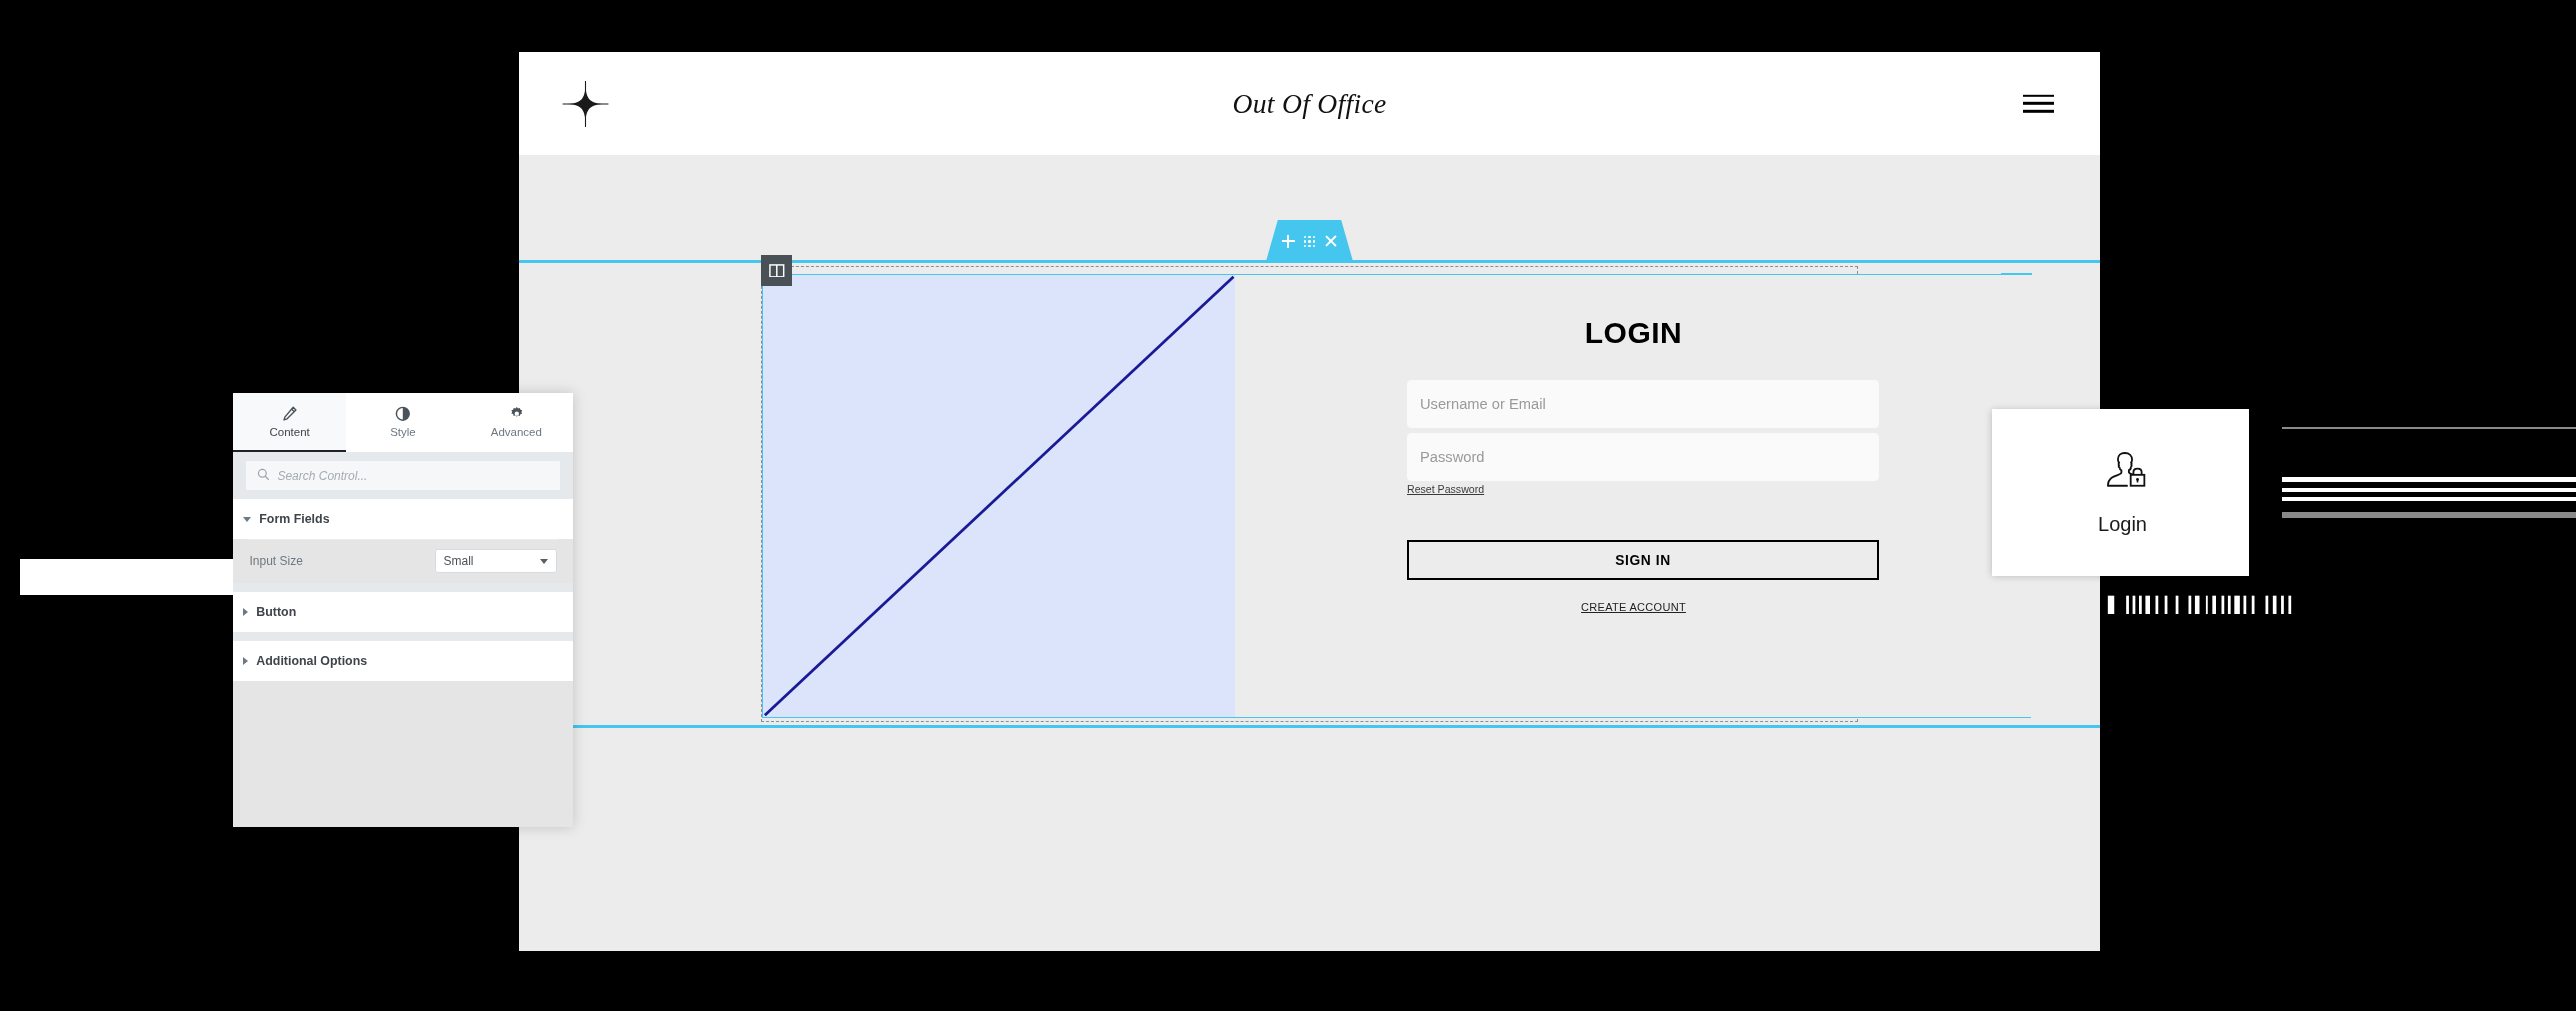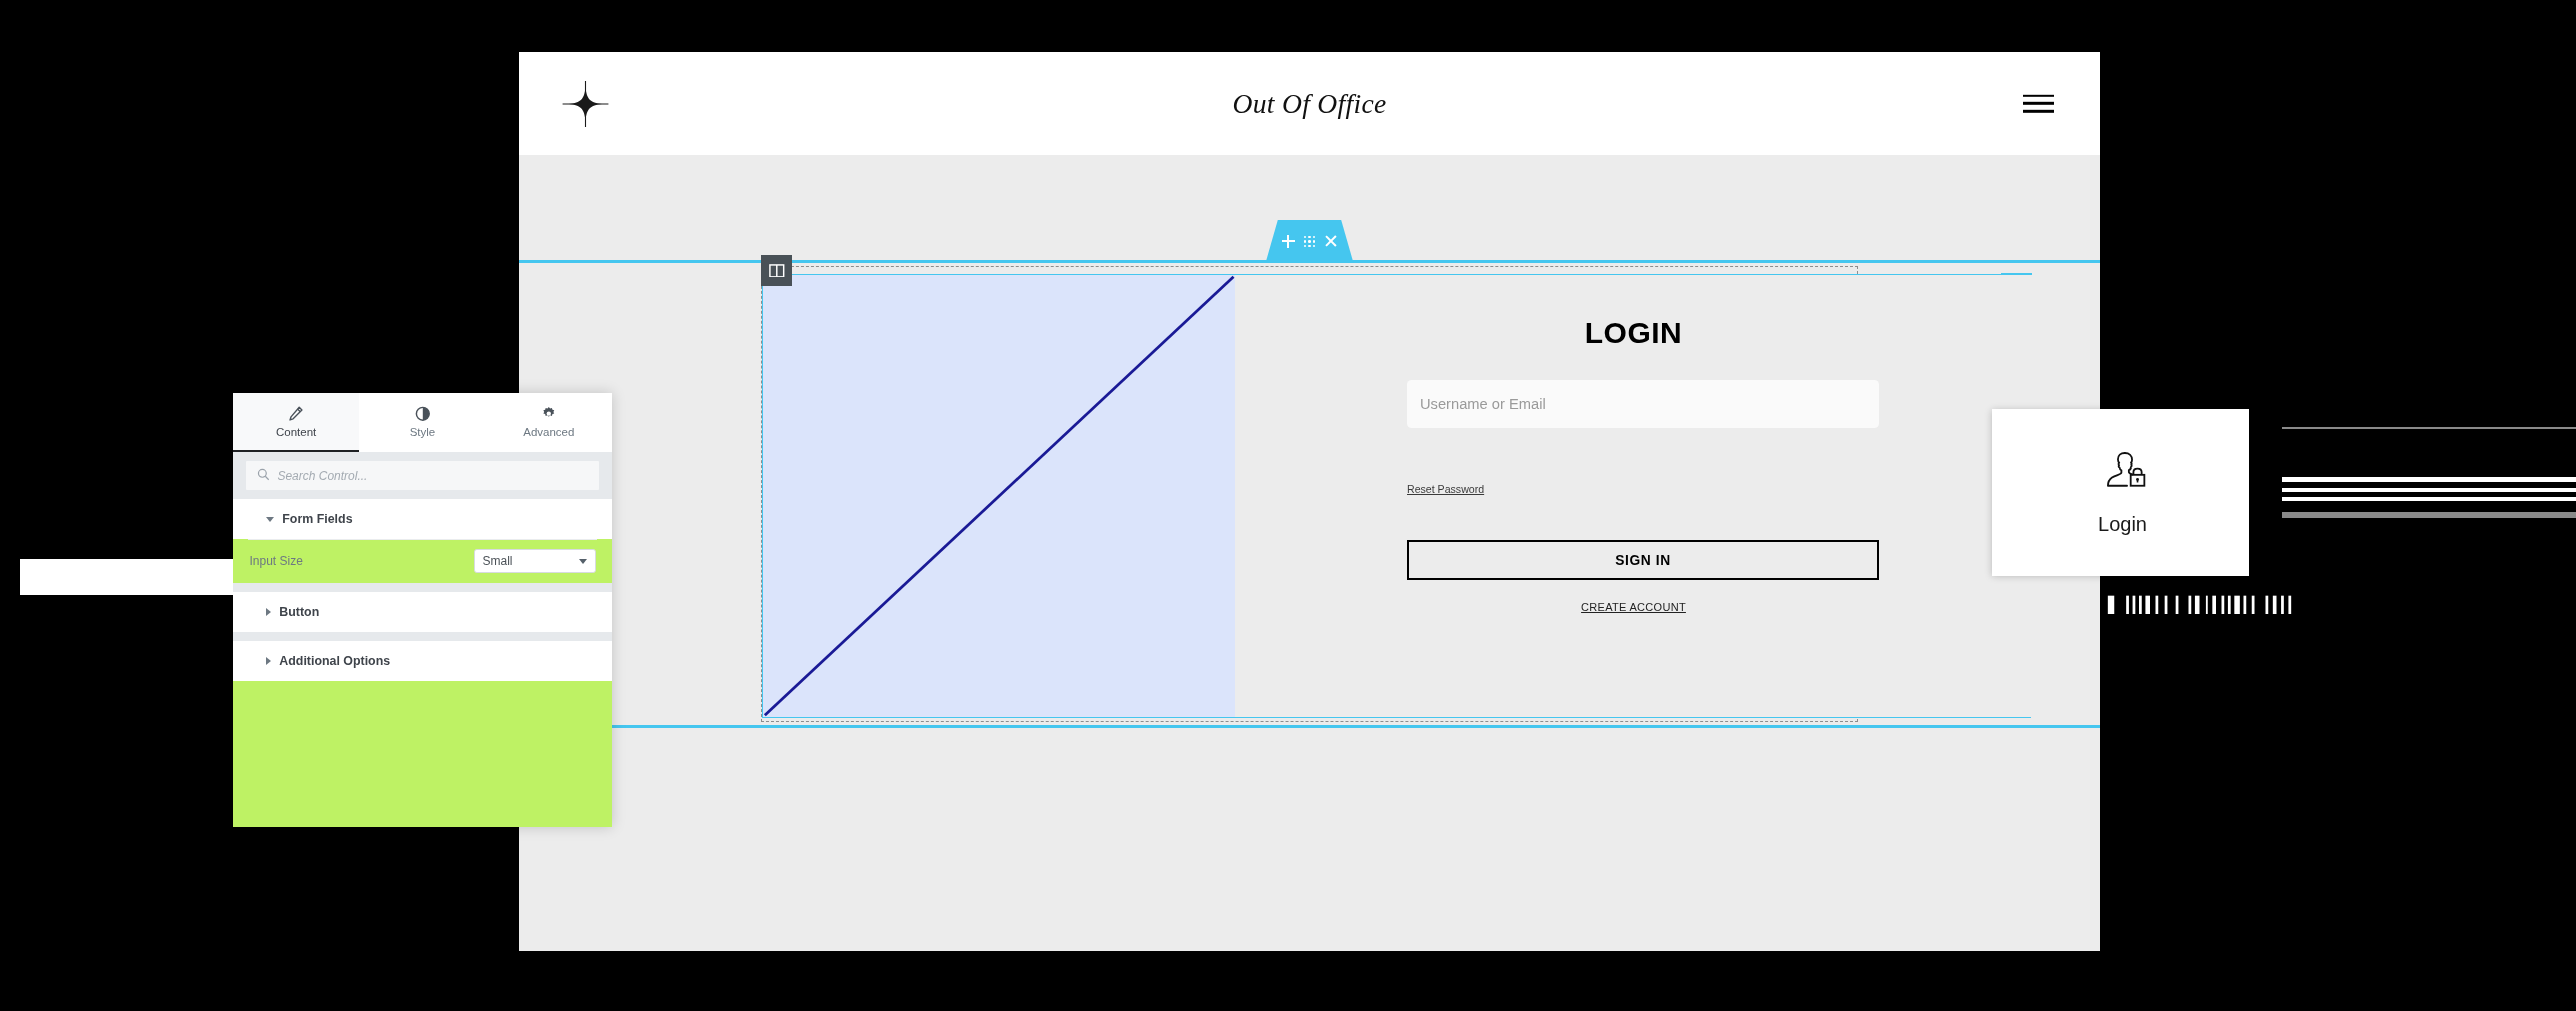--- a/index.html
+++ b/index.html
@@ -185,22 +185,22 @@
   
   .canvas-bottom {
     position:absolute; left:0; top:679px; width:100%; height:220px;
     background:#ececec;
   }
 
   
   #panel {
     position: absolute;
     left: 213px; top: 393px;
-    width: 379px; height: 434px;
-    background: #bef264;
+    width: 340px; height: 434px;
+    background: #e5e5e5;
     box-shadow: 0 0 13px rgba(0,0,0,.18);
     font-size: 12px;
   }
   .tabs { display:flex; height: 59px; background:#fff; }
   .tab {
     flex:1; display:flex; flex-direction:column;
     align-items:center; justify-content:center; gap:3.7px;
     color:#6d7882; cursor:pointer;
     border-bottom: 2.8px solid transparent;
     font-size: 11.5px;
@@ -214,21 +214,21 @@
     display:flex; align-items:center; gap:7.4px; padding: 0 11px;
     cursor: text;
   }
   .search-box .sq { flex:0 0 auto; }
   .search-box .ph {
     font-style: italic; color:#a4abb2; font-size: 12px;
   }
 
   .sec-head {
     display:flex; align-items:center; gap:8.3px;
-    padding: 13px 33px;
+    padding: 13px 10px;
     font-weight: 700; color:#3f444b; font-size: 12.4px;
     background:#fff; cursor:pointer;
   }
   .caret-down { width:0;height:0;border-left:4.6px solid transparent;border-right:4.6px solid transparent;border-top:5.5px solid #6d7882; }
   .caret-right { width:0;height:0;border-top:4.6px solid transparent;border-bottom:4.6px solid transparent;border-left:5.5px solid #6d7882; }
 
   .divider-line { height:0.9px; background:#eaecee; margin: 0 14.7px; }
   .band-gap { height: 9.2px; background:#e6e9ec; }
 
   .ctrl-row {
@@ -357,20 +357,23 @@
           </svg>
         </div>
 
         <div id="login-form">
           <div class="login-title">LOGIN</div>
 
           <div class="lf-field lf-u">
             <span>Username or Email</span>
           </div>
 
+          <div class="lf-field lf-p">
+            <span>Password</span>
+          </div>
 
           <div class="lf-reset">Reset Password</div>
 
           <div class="lf-signin">SIGN IN</div>
 
           <div class="lf-create">
             <span>CREATE ACCOUNT</span>
           </div>
         </div>
       </div>

